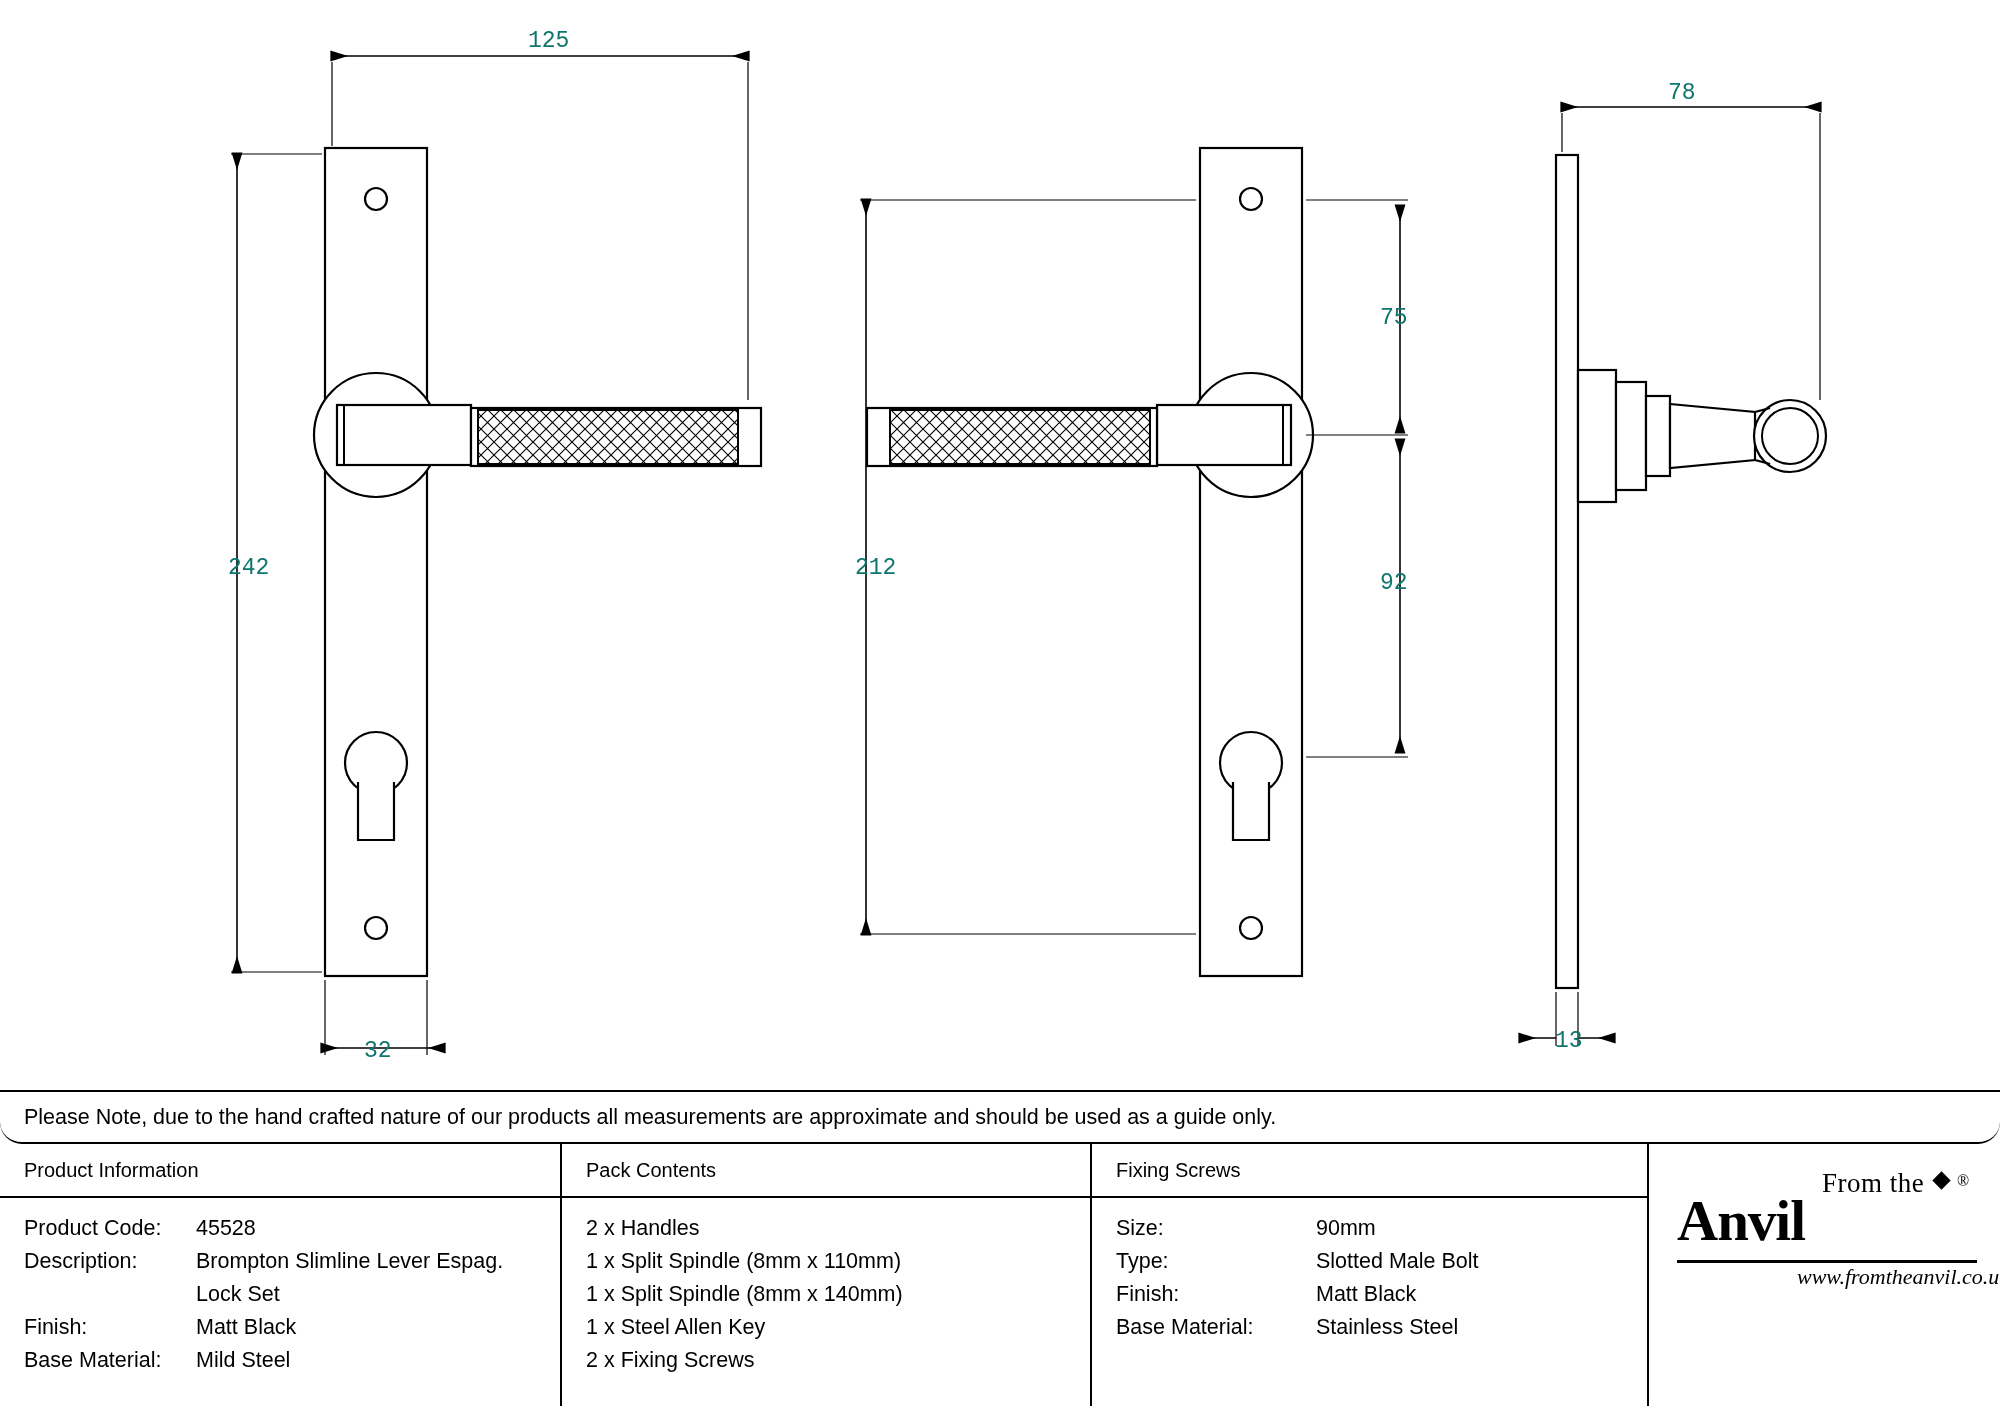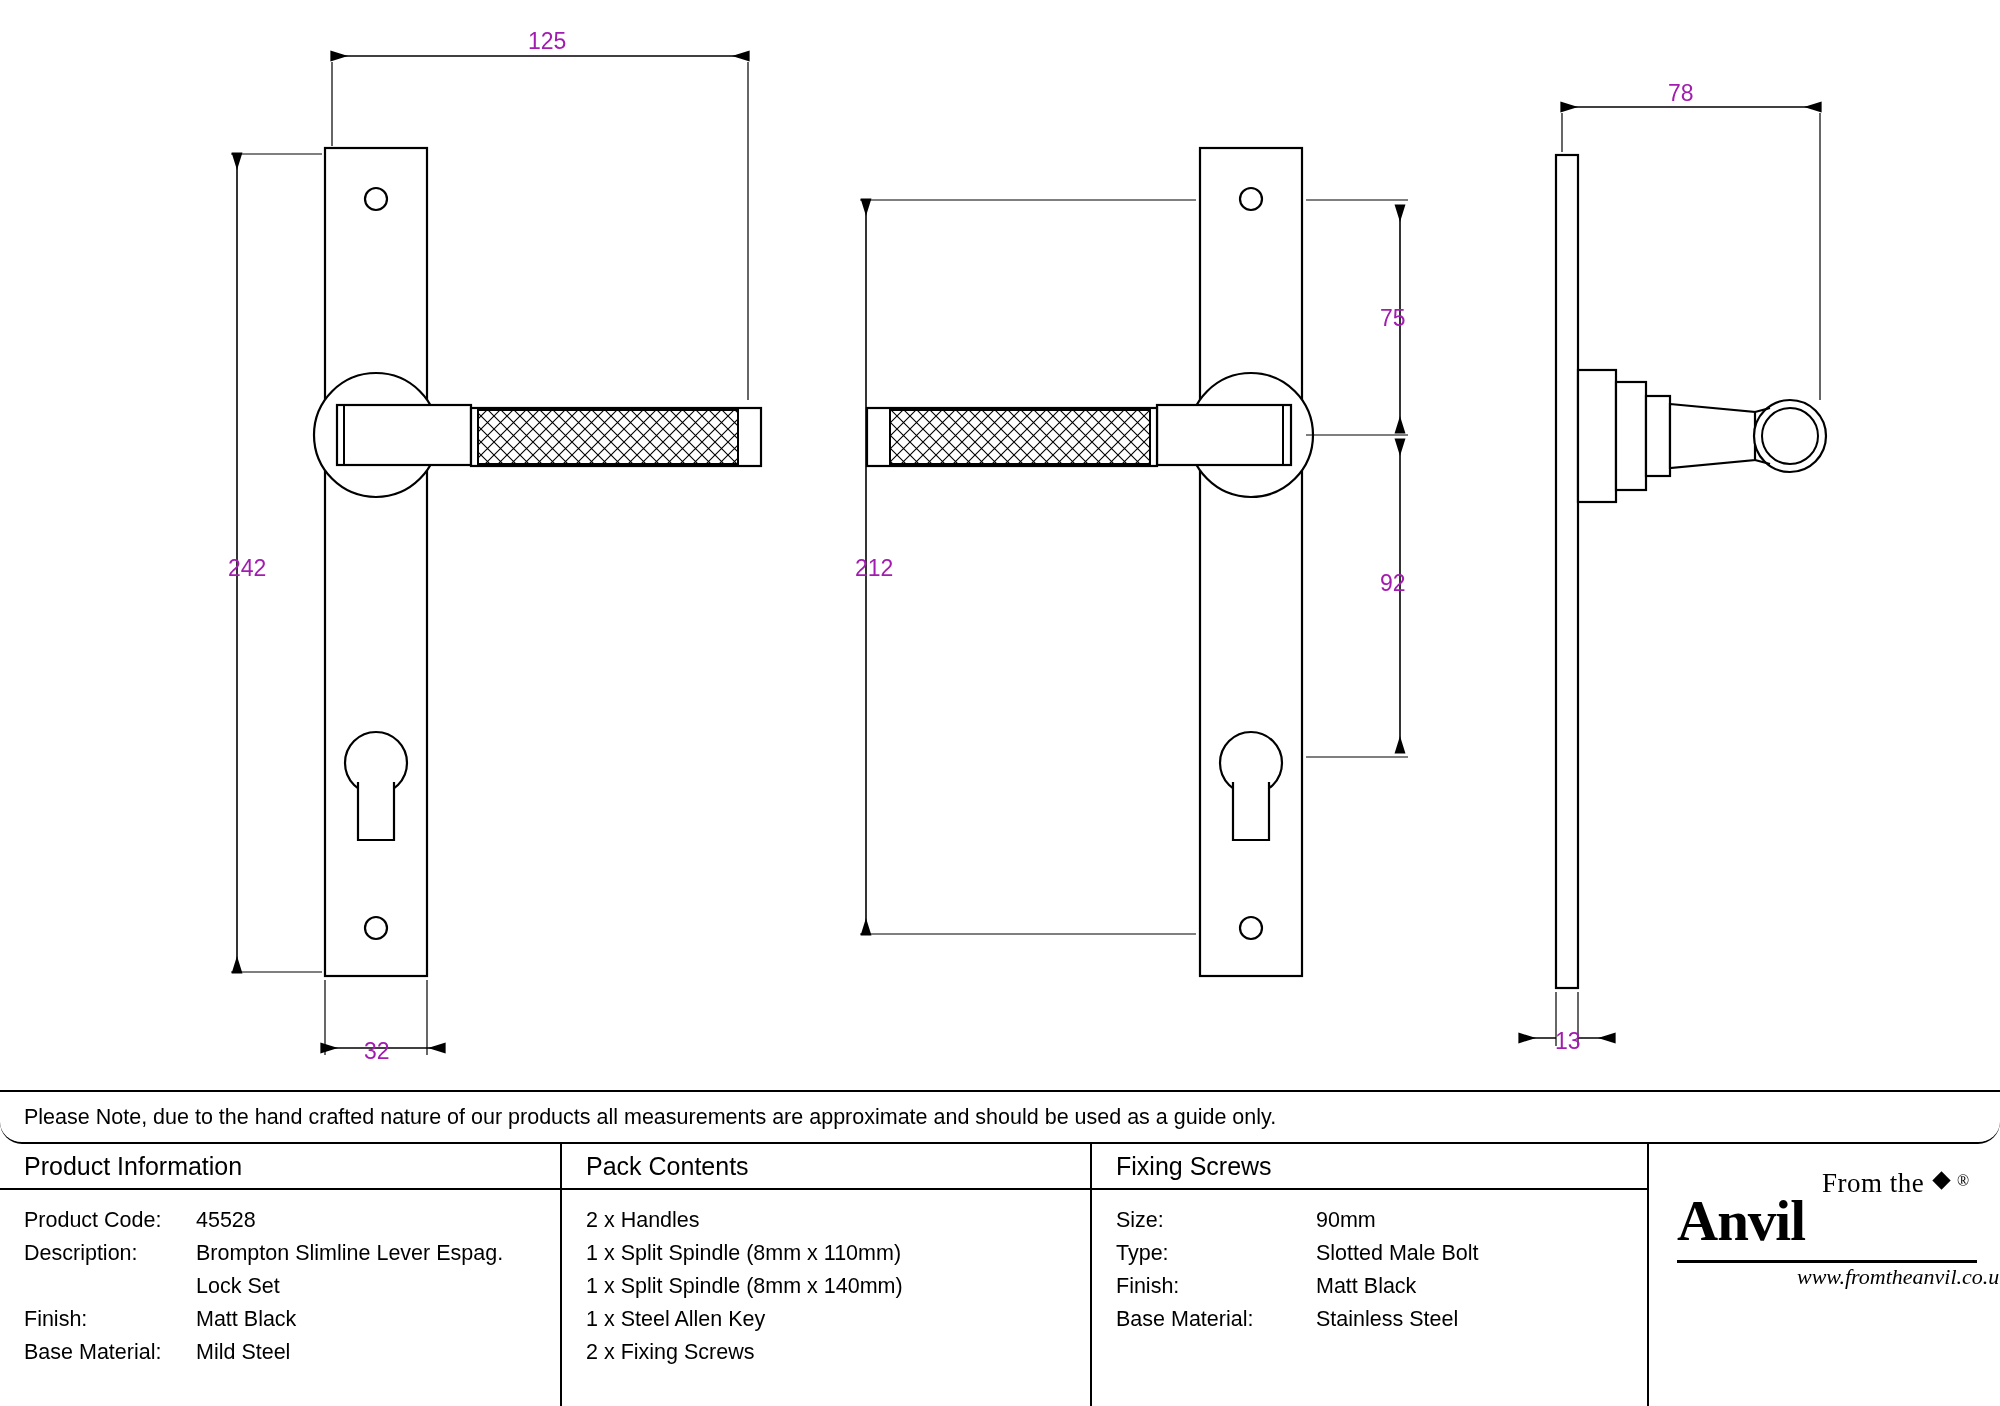--- a/index.html
+++ b/index.html
@@ -28,22 +28,22 @@
     width: 2000px;
     height: 1090px;
   }
   svg.draw {
     position: absolute;
     left: 0; top: 0;
   }
   .dimtext {
     position: absolute;
     font-size: 23px;
-    font-family: Liberation Sans, sans-serif;
-    color: #a21caf;
+    font-family: Liberation Mono, monospace;
+    color: #0f766e;
     white-space: nowrap;
   }
   
   .info {
     position: absolute;
     left: 0;
     top: 1090px;
     width: 2000px;
     height: 316px;
     border-top: 2px solid #000;
@@ -73,27 +73,27 @@
     box-sizing: border-box;
     border-right: 2px solid #000;
     height: 264px;
     position: relative;
   }
   .col.c1 { width: 562px; }
   .col.c2 { width: 530px; }
   .col.c3 { width: 557px; }
   .col.c4 { width: 351px; border-right: none; }
   .col-head {
-    height: 46px;
+    height: 54px;
     box-sizing: border-box;
     border-bottom: 2px solid #000;
     display: flex;
     align-items: center;
     padding-left: 24px;
-    font-size: 25px;
+    font-size: 20px;
   }
   .col-body {
     padding: 14px 0 0 24px;
     font-size: 21.5px;
   }
   .kv {
     display: flex;
     line-height: 33px;
   }
   .kv .k { width: 172px; flex: none; }

